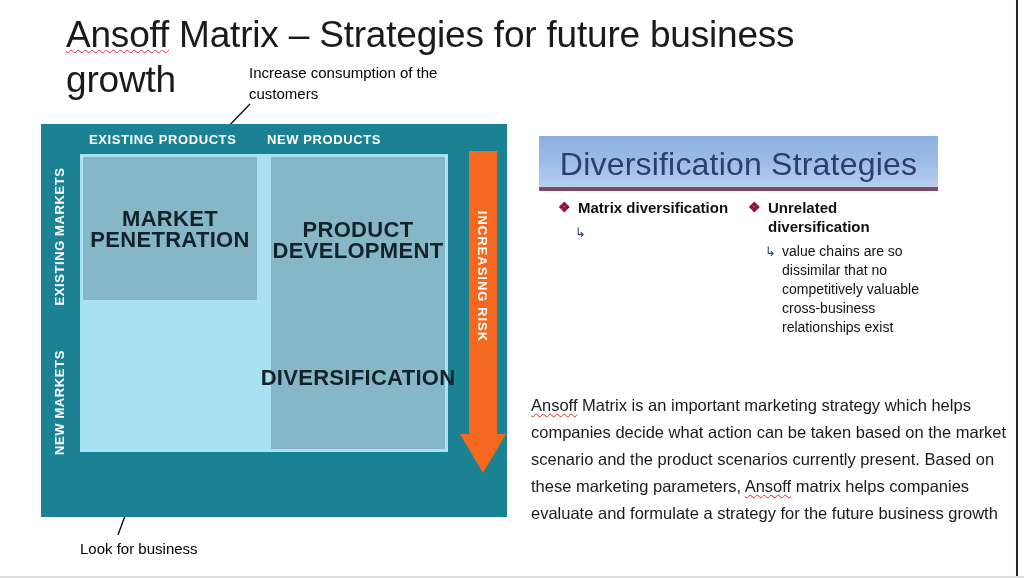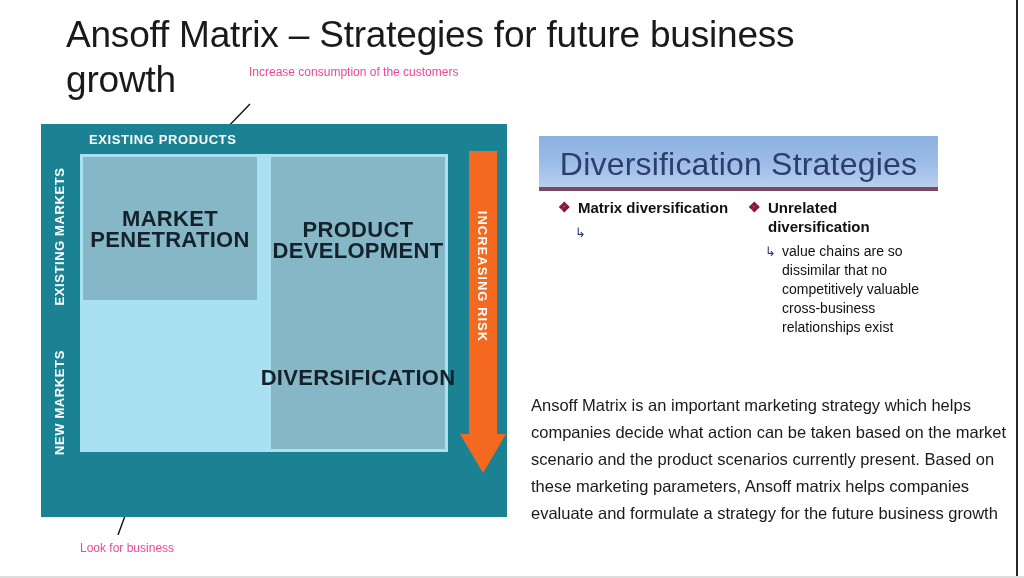--- a/index.html
+++ b/index.html
@@ -43,33 +43,34 @@
     top: 12px;
     width: 810px;
     font-family: "Liberation Sans", sans-serif;
     font-size: 37px;
     line-height: 45px;
     font-weight: 400;
     color: #1a1a1a;
     letter-spacing: -0.2px;
   }
   .sp {
+    text-decoration: underline;
     text-decoration-color: #e03030;
     text-decoration-style: wavy;
     text-decoration-thickness: 1px;
     text-underline-offset: 2px;
     text-align: right;
   }
 
   
   .callout {
     position: absolute;
-    font-size: 12px;
+    font-size: 15px;
     line-height: 21px;
-    color: #ec4899;
+    color: #000000;
     font-family: "Liberation Sans", sans-serif;
   }
   .callout-top { left: 249px; top: 62px; width: 240px; }
   .callout-bottom { left: 80px; top: 538px; width: 230px; }
   .ann-svg { position: absolute; left: 0; top: 0; width: 1024px; height: 578px; pointer-events: none; }
 
   
   .matrix {
     position: absolute;
     left: 41px;
@@ -286,20 +287,21 @@
         <path d="M0,0 L9,4.5 L0,9 z" fill="#111111"></path>
       </marker>
     </defs>
     <line x1="250" y1="104" x2="167" y2="190" stroke="#111111" stroke-width="1.4" marker-end="url(#ah)"></line>
     <line x1="118" y1="535" x2="163" y2="412" stroke="#111111" stroke-width="1.4" marker-end="url(#ah)"></line>
   </svg>
 
   <div class="matrix">
 
     <div class="col-head col-head-1">EXISTING PRODUCTS</div>
+    <div class="col-head col-head-2">NEW PRODUCTS</div>
 
     <div class="row-head row-head-1">
       <span>EXISTING MARKETS</span>
     </div>
     <div class="row-head row-head-2">
       <span>NEW MARKETS</span>
     </div>
 
     <div class="grid">
       <div class="quad q-tl">MARKET PENETRATION</div>

